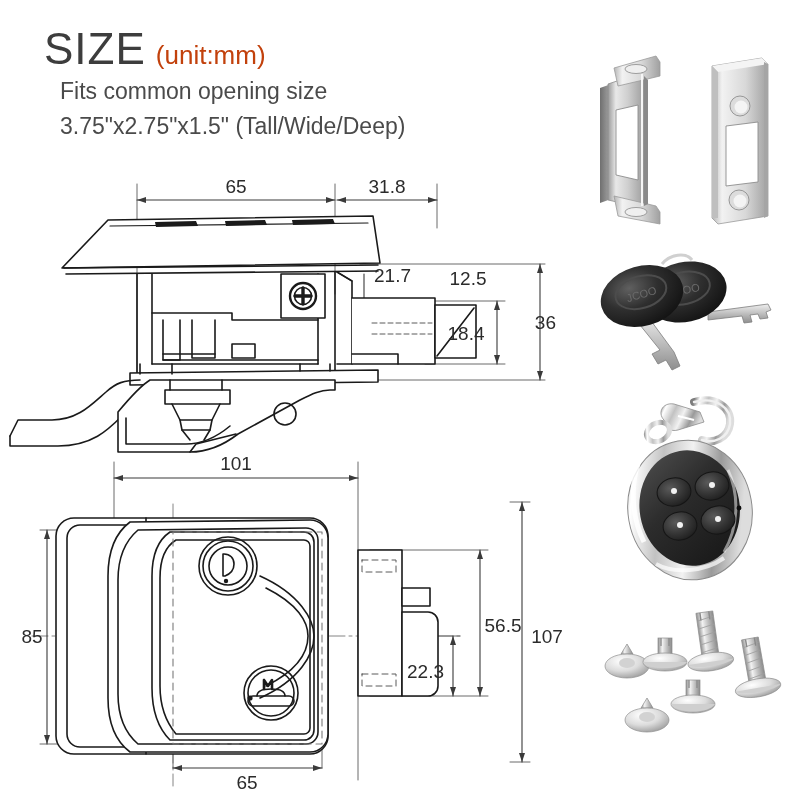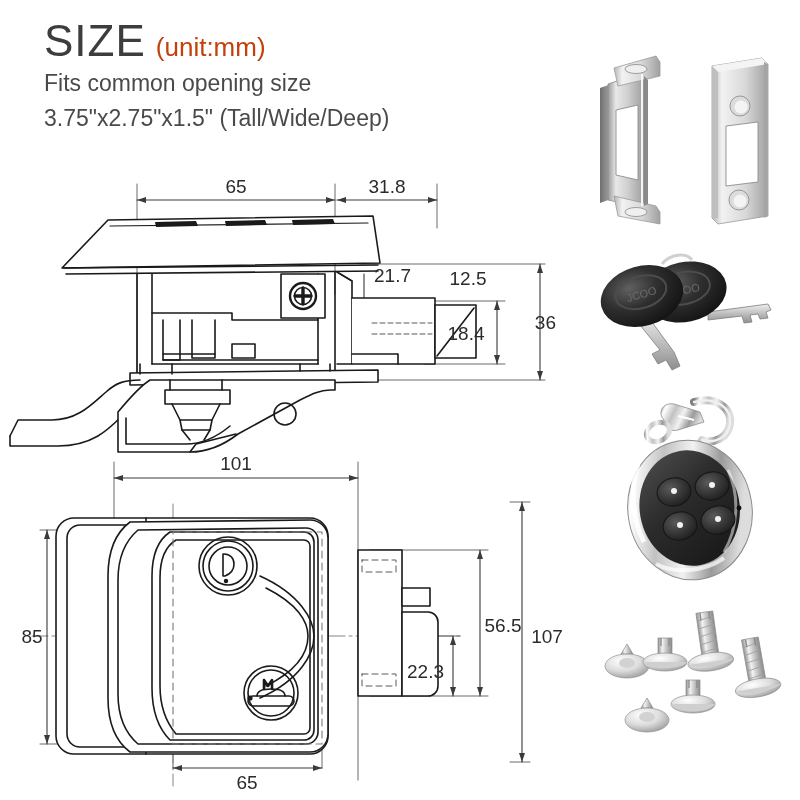--- a/index.html
+++ b/index.html
@@ -21,39 +21,41 @@
   #heading {
     position: absolute;
     left: 44px;
     top: 18px;
     width: 470px;
   }
   .title-row {
     display: flex;
     align-items: baseline;
     gap: 10px;
+    margin-top: 8px;
   }
   .title-main {
     font-size: 44px;
     font-weight: 400;
     color: #3d3d3d;
     letter-spacing: 1px;
     line-height: 1.05;
   }
   .title-unit {
     font-size: 26px;
     color: #c2410c;
     font-weight: 400;
   }
   .sub-line {
     font-size: 23px;
     color: #4a4a4a;
     line-height: 1.35;
     margin-top: 4px;
     white-space: nowrap;
+    margin-left: 16px;
   }
 
   
   .drawing {
     position: absolute;
   }
   #drawing-top  { left: 0px;  top: 168px; width: 560px; height: 300px; }
   #drawing-bot  { left: 10px; top: 448px; width: 560px; height: 348px; }
 
   .drawing svg { display: block; width: 100%; height: 100%; }

